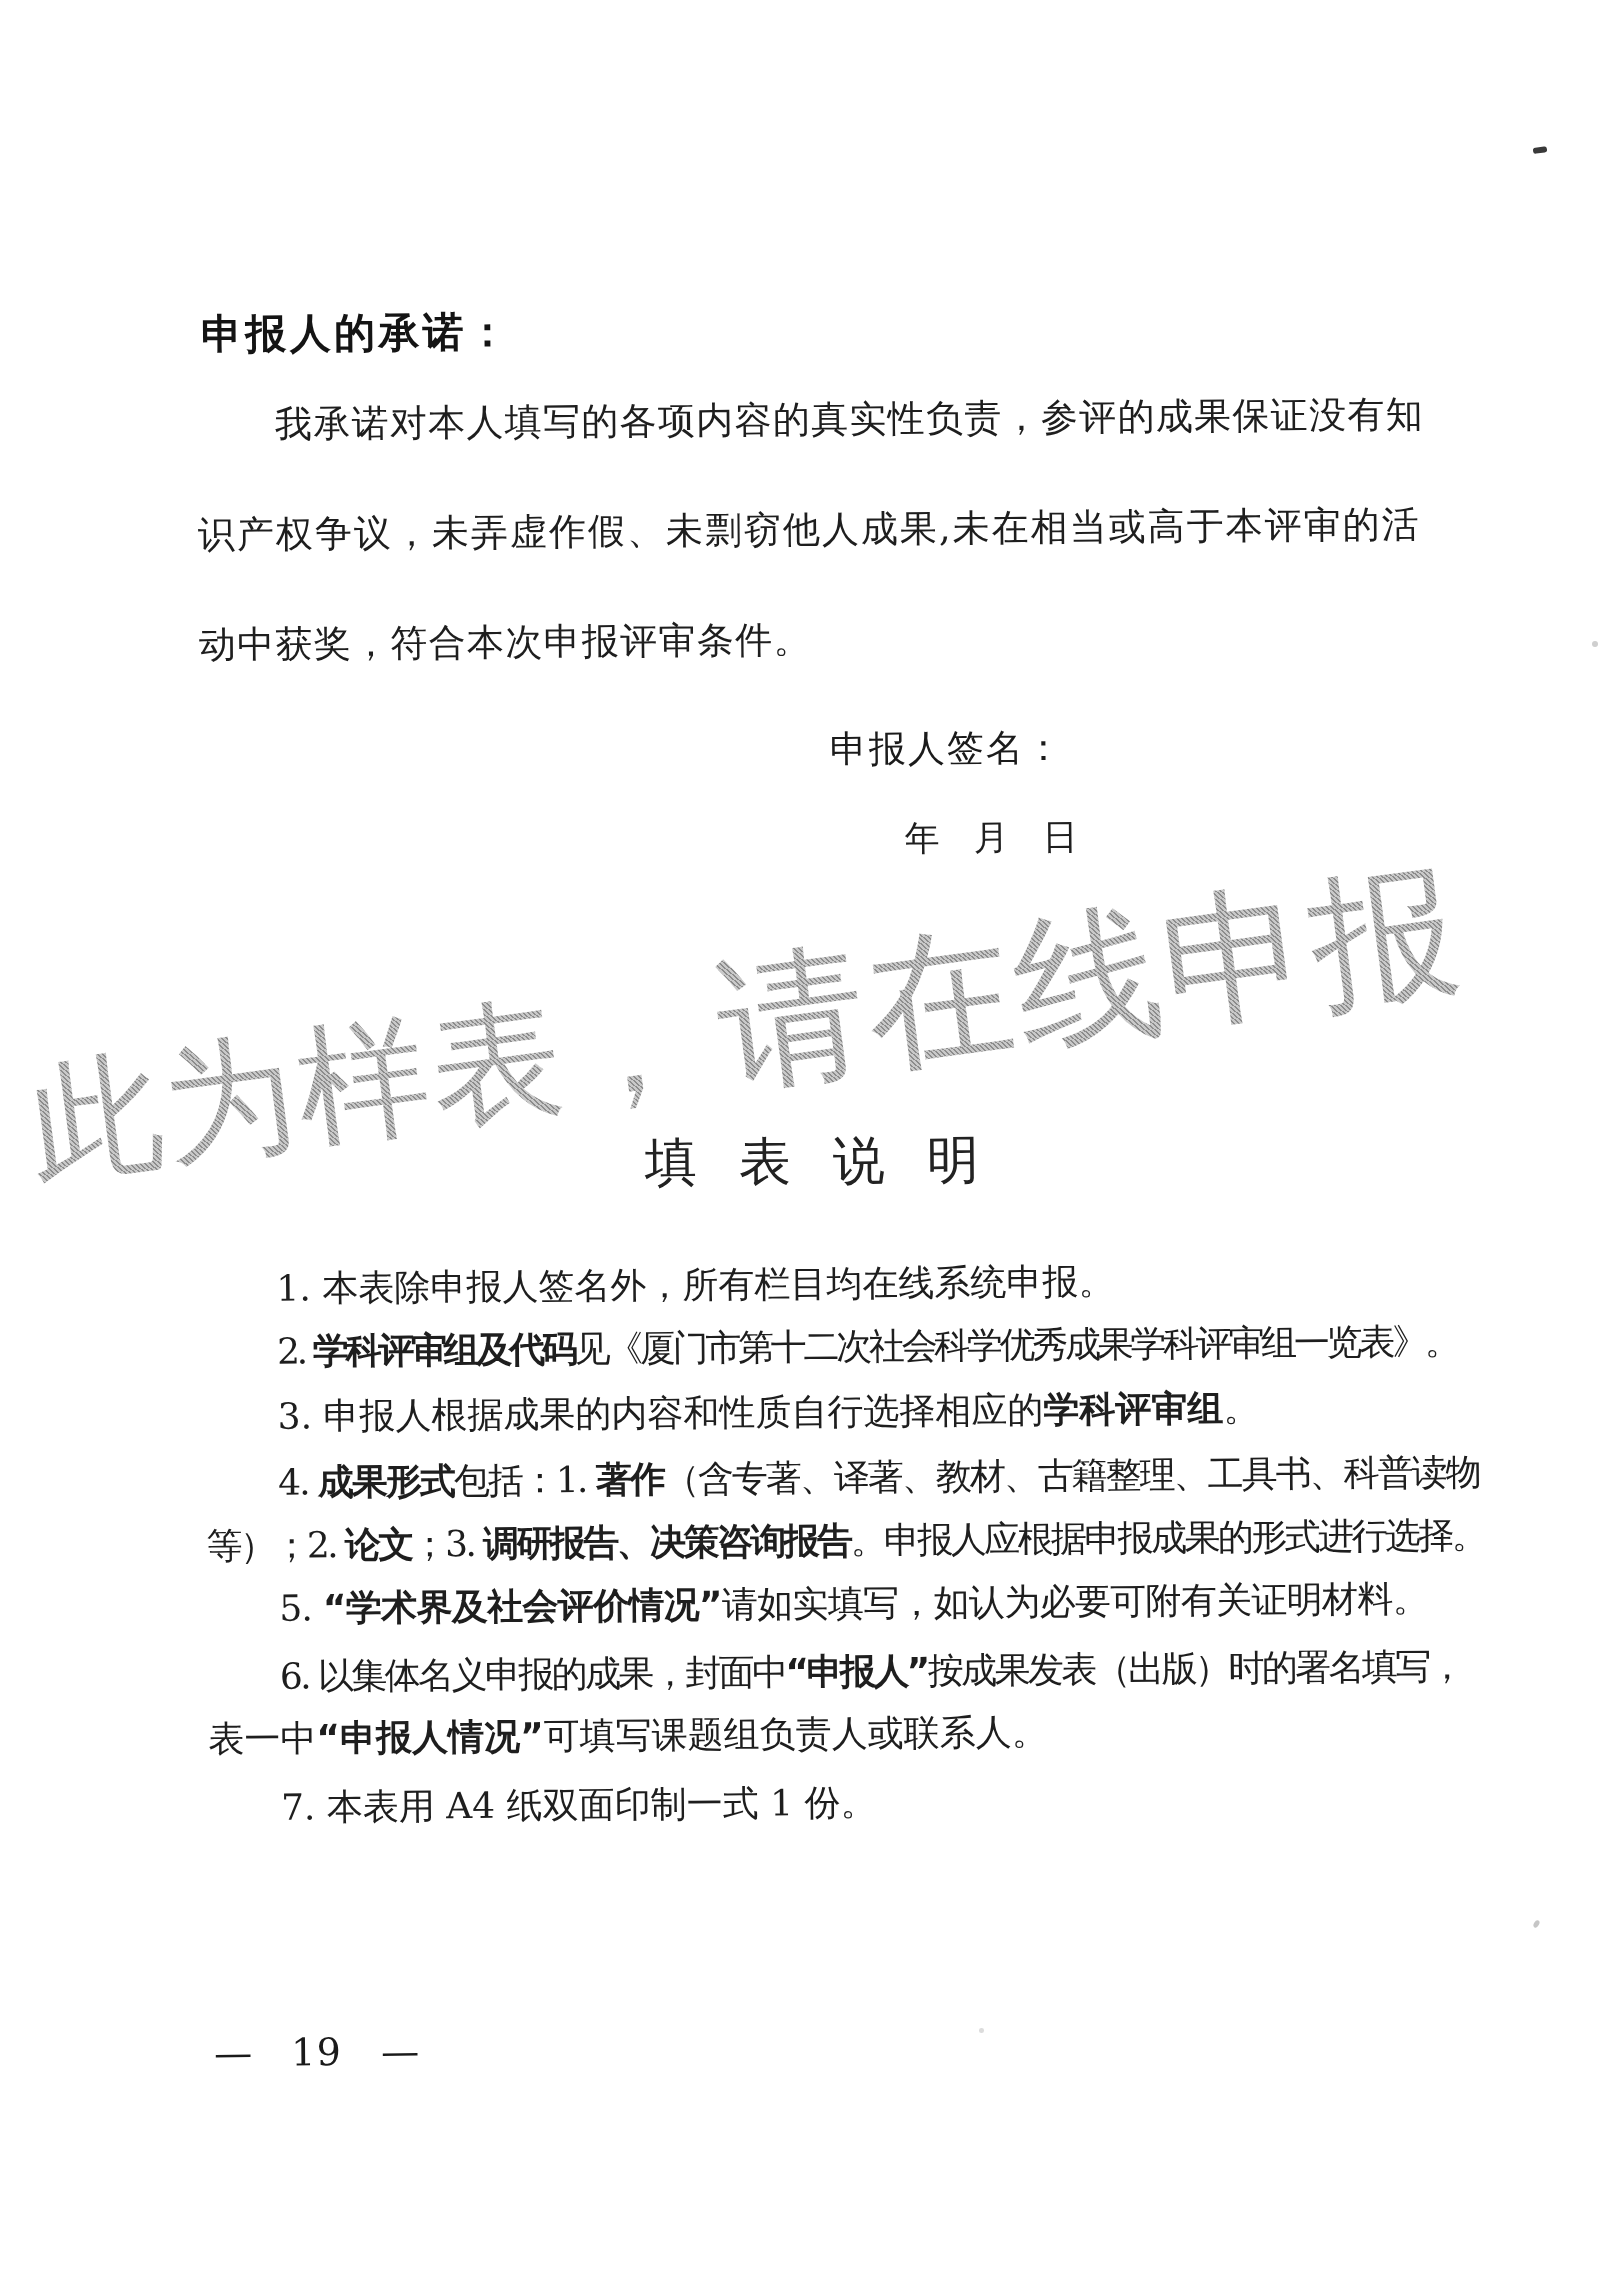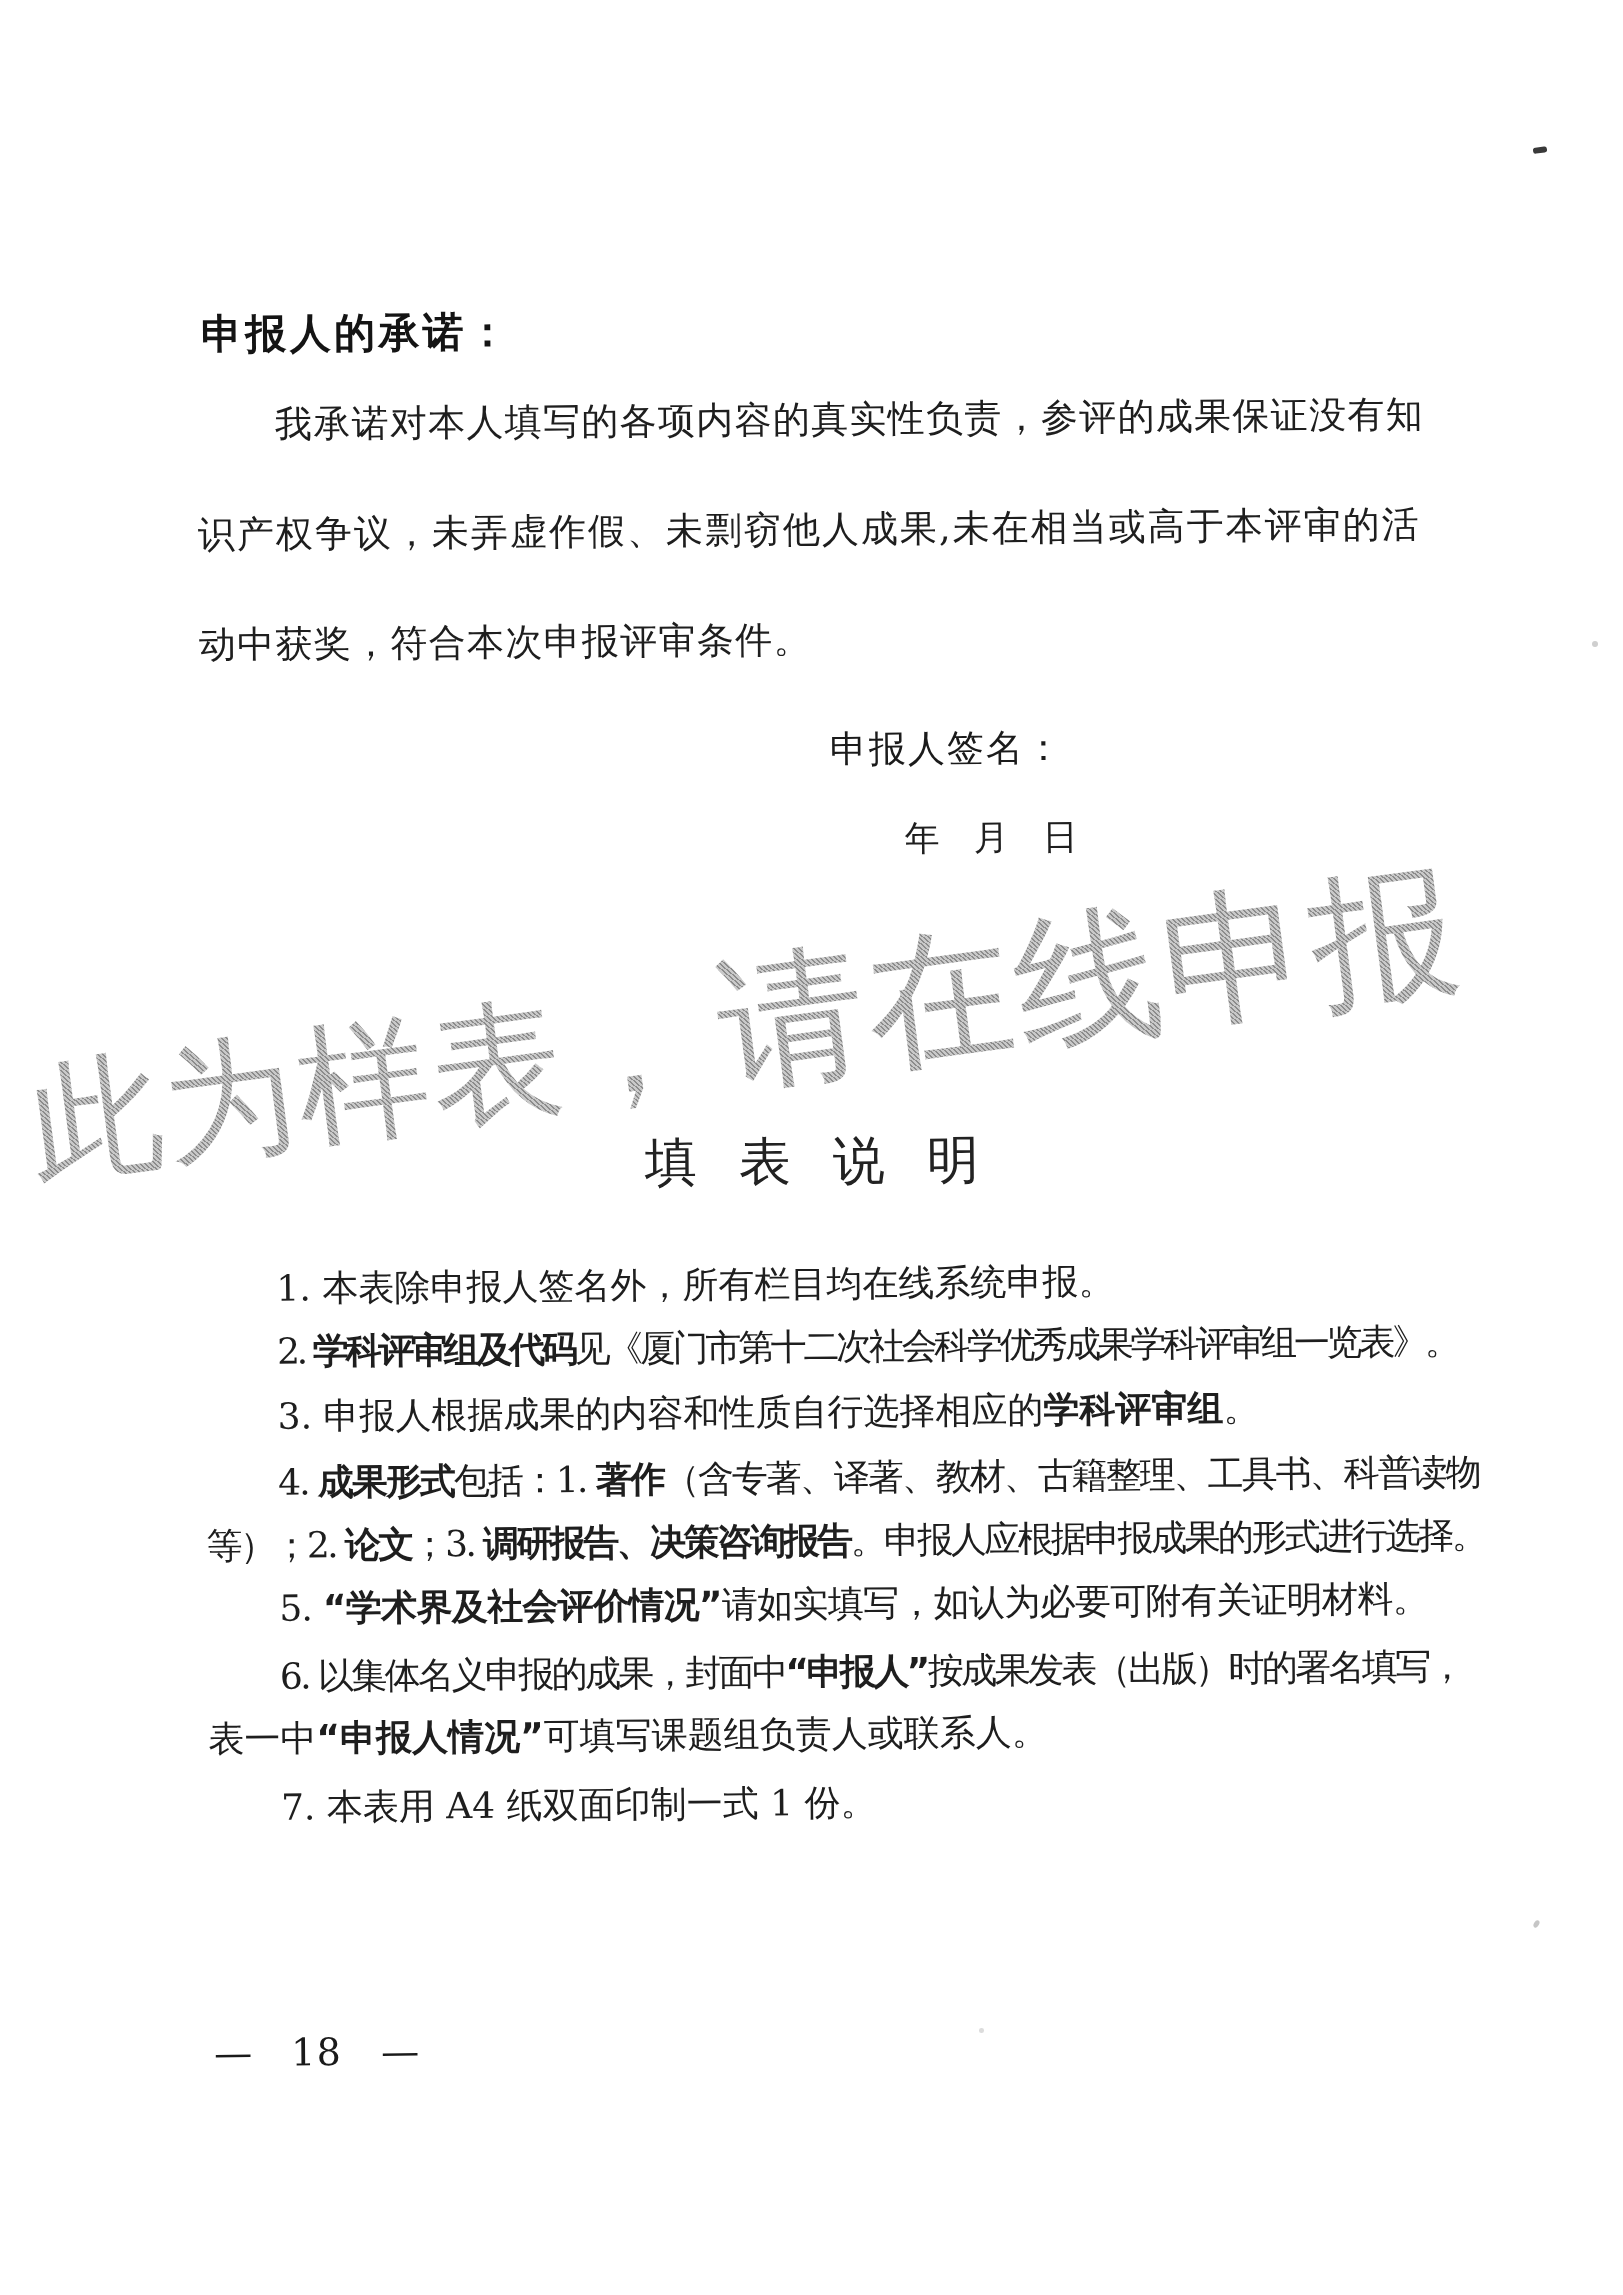--- a/index.html
+++ b/index.html
@@ -92,21 +92,21 @@
     <div class="abs ins-line il3"><span>3. 申报人根据成果的内容和性质自行选择相应的</span><span class="b">学科评审组</span><span>。</span></div>
     <div class="abs ins-line il4"><span>4. </span><span class="b">成果形式</span><span>包括：1. </span><span class="b">著作</span><span>（含专著、译著、教材、古籍整理、工具书、科普读物</span></div>
     <div class="abs ins-line il5"><span>等）；2. </span><span class="b">论文</span><span>；3. </span><span class="b">调研报告、决策咨询报告</span><span>。申报人应根据申报成果的形式进行选择。</span></div>
     <div class="abs ins-line il6"><span>5. </span><span class="b">“学术界及社会评价情况”</span><span>请如实填写，如认为必要可附有关证明材料。</span></div>
     <div class="abs ins-line il7"><span>6. 以集体名义申报的成果，封面中</span><span class="b">“申报人”</span><span>按成果发表（出版）时的署名填写，</span></div>
     <div class="abs ins-line il8"><span>表一中</span><span class="b">“申报人情况”</span><span>可填写课题组负责人或联系人。</span></div>
     <div class="abs ins-line il9"><span>7. 本表用 A4 纸双面印制一式 1 份。</span></div>
 
     <div class="abs footer">
       <span>—</span>
-      <span class="num">18</span>
+      <span class="num">19</span>
       <span>—</span>
     </div>
 
   </div>
 
   <div class="speck speck1"></div>
   <div class="speck speck2"></div>
   <div class="speck speck3"></div>
   <div class="speck speck4"></div>
 </div>

